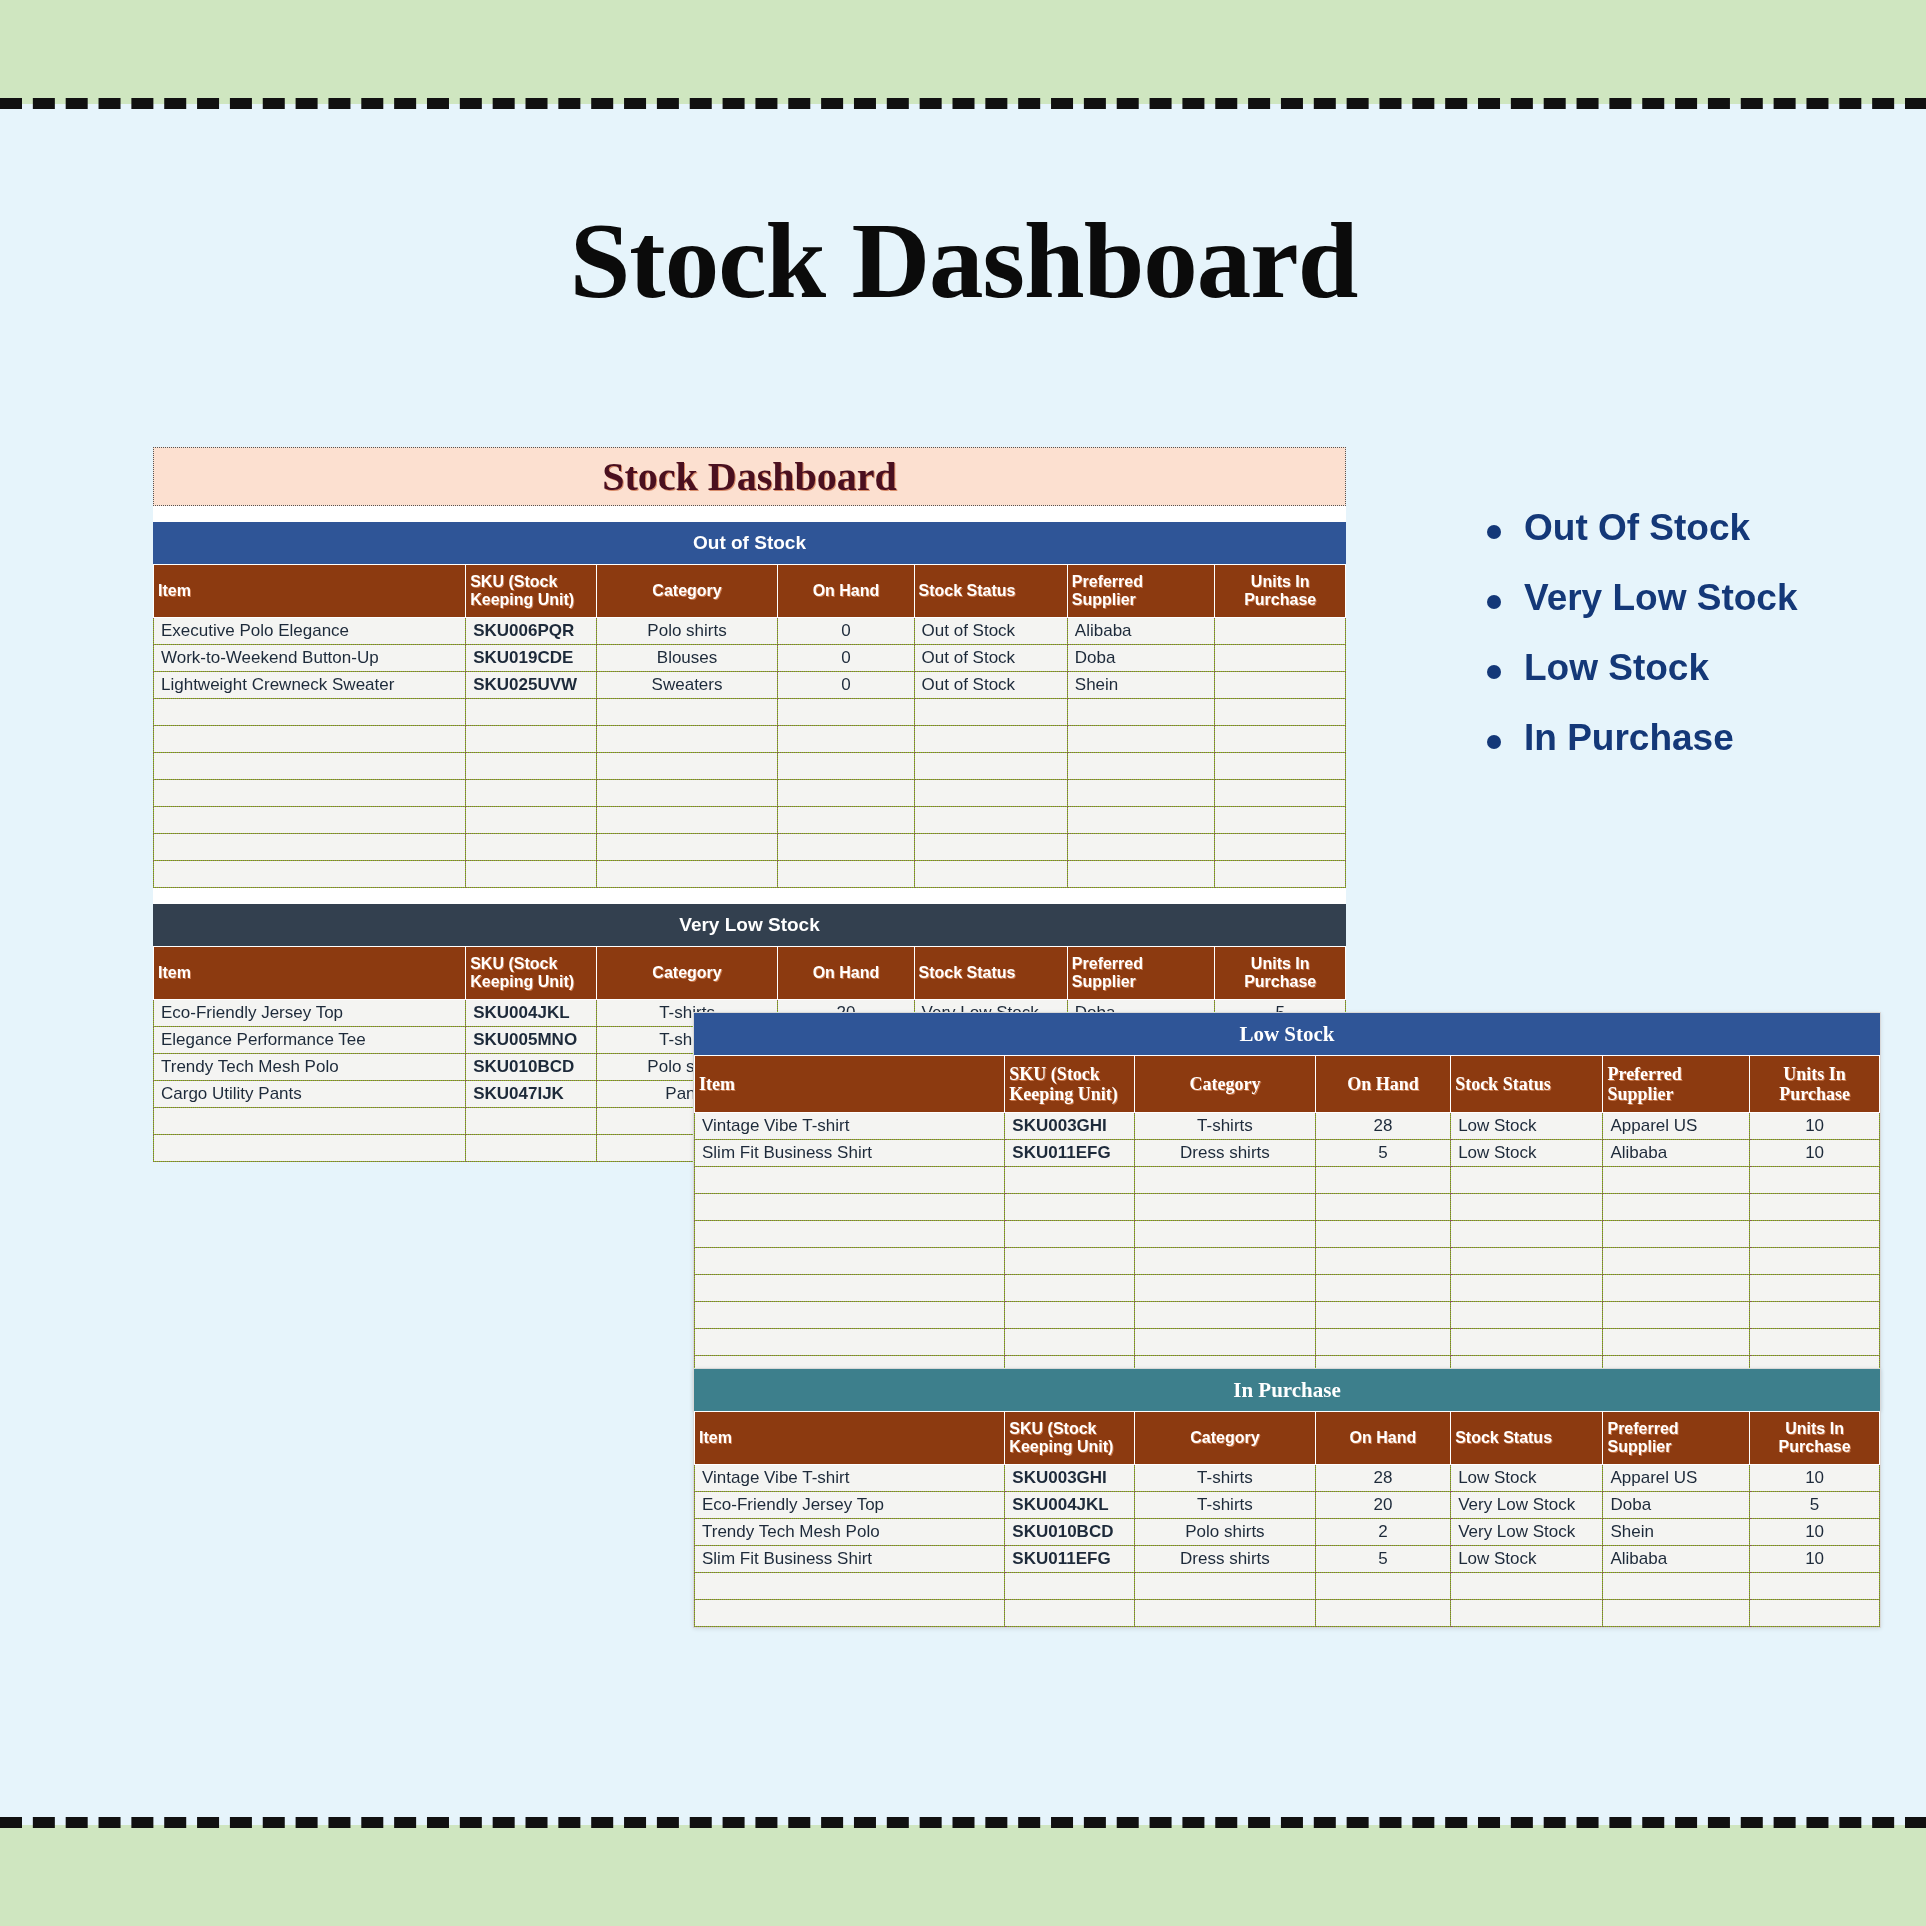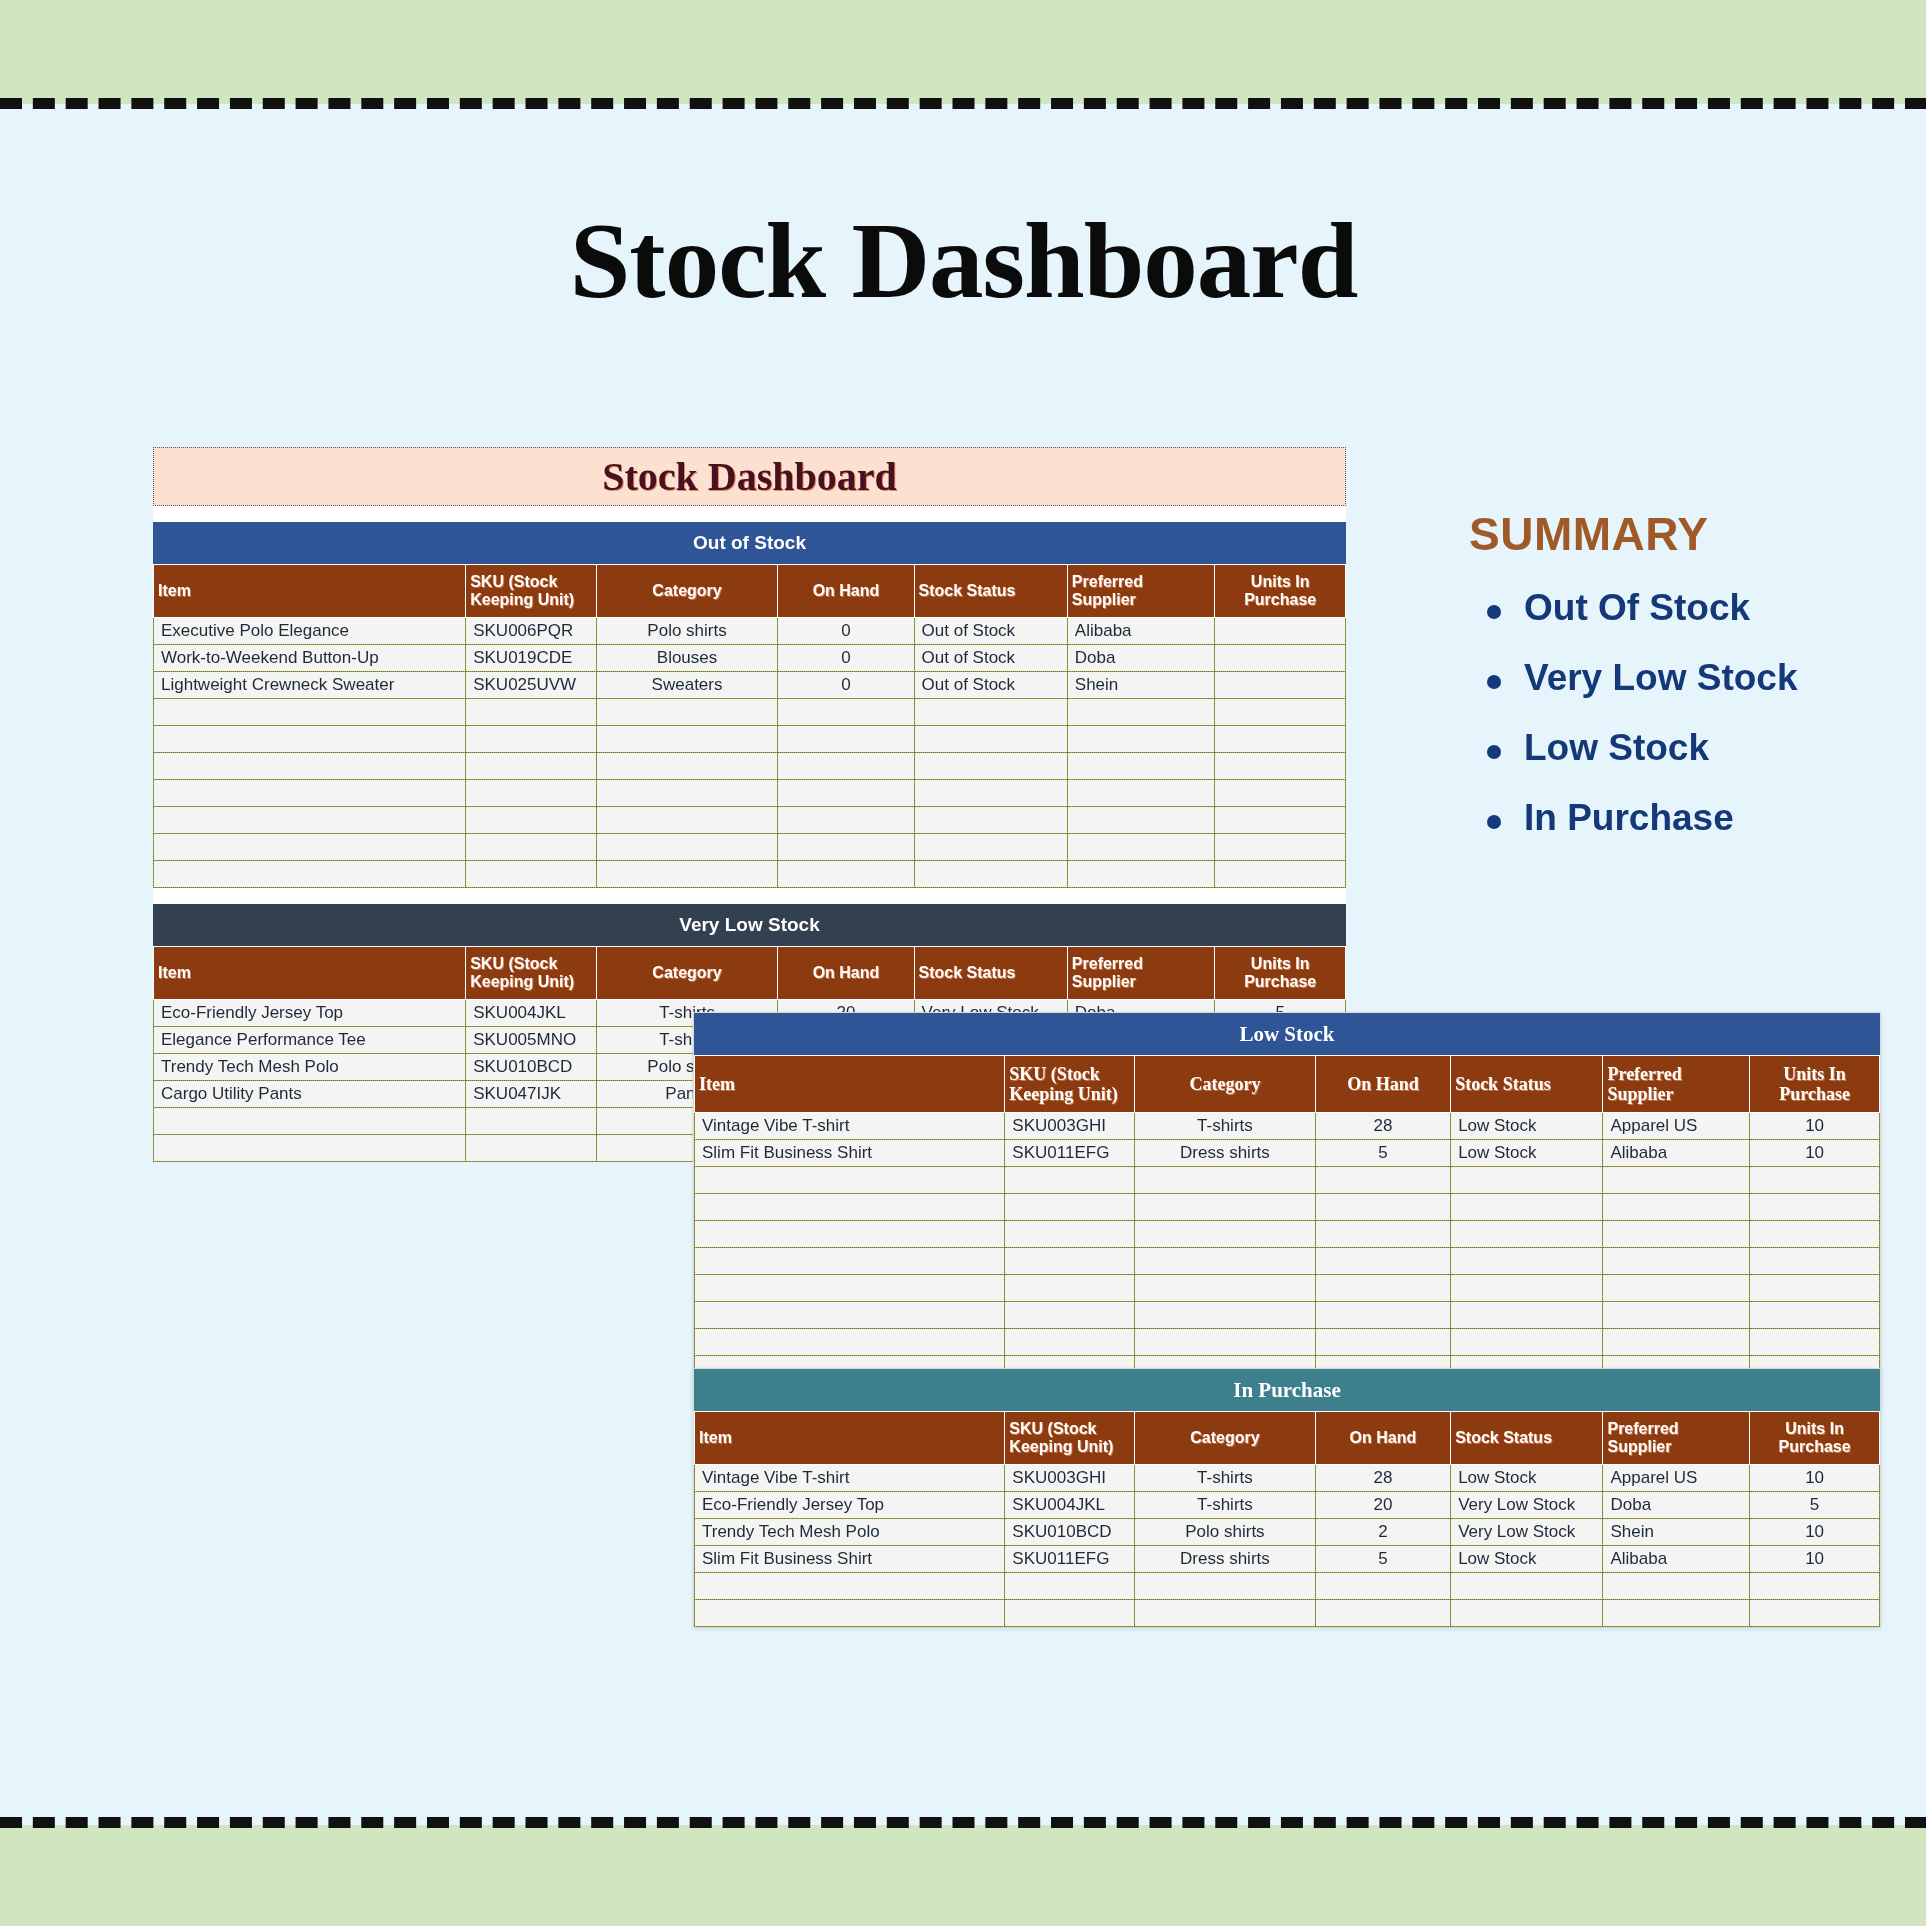--- a/index.html
+++ b/index.html
@@ -100,21 +100,21 @@
     border:1px dotted #8a5a5a;
     height:24px;
     background:#f4f4f2;
     white-space:nowrap;
     overflow:hidden;
   }
   td.empty { color:transparent; }
 
   
   .c-item { width:27.5%; text-align:left; }
-  .c-sku  { width:11.5%; text-align:left; }
+  .c-sku  { width:11.5%; text-align:left;font-weight:bold; }
   .c-cat  { width:16%;   text-align:center; }
   .c-onh  { width:12%;   text-align:center; }
   .c-sts  { width:13.5%; text-align:left;margin-left:28px; }
   .c-sup  { width:13%;   text-align:left; }
   .c-uip  { width:11.5%; text-align:center;margin-top:11px; }
 
   .gap-white { height:16px; background:#ffffff; }
 
   
   .float-panel {
@@ -545,21 +545,20 @@
           <td class="c-onh empty">&nbsp;</td>
           <td class="c-sts empty">&nbsp;</td>
           <td class="c-sup empty">&nbsp;</td>
           <td class="c-uip empty">&nbsp;</td>
         </tr>
       </tbody>
   </table>
 </div>
 
 <div class="summary">
-  <div class="summary-title">SUMMARY</div>
   <ul id="summary-list">
       <li><span class="bullet"></span><span>Out Of Stock</span></li>
       <li><span class="bullet"></span><span>Very Low Stock</span></li>
       <li><span class="bullet"></span><span>Low Stock</span></li>
       <li><span class="bullet"></span><span>In Purchase</span></li>
     </ul>
 </div>
 
 
 </body></html>

